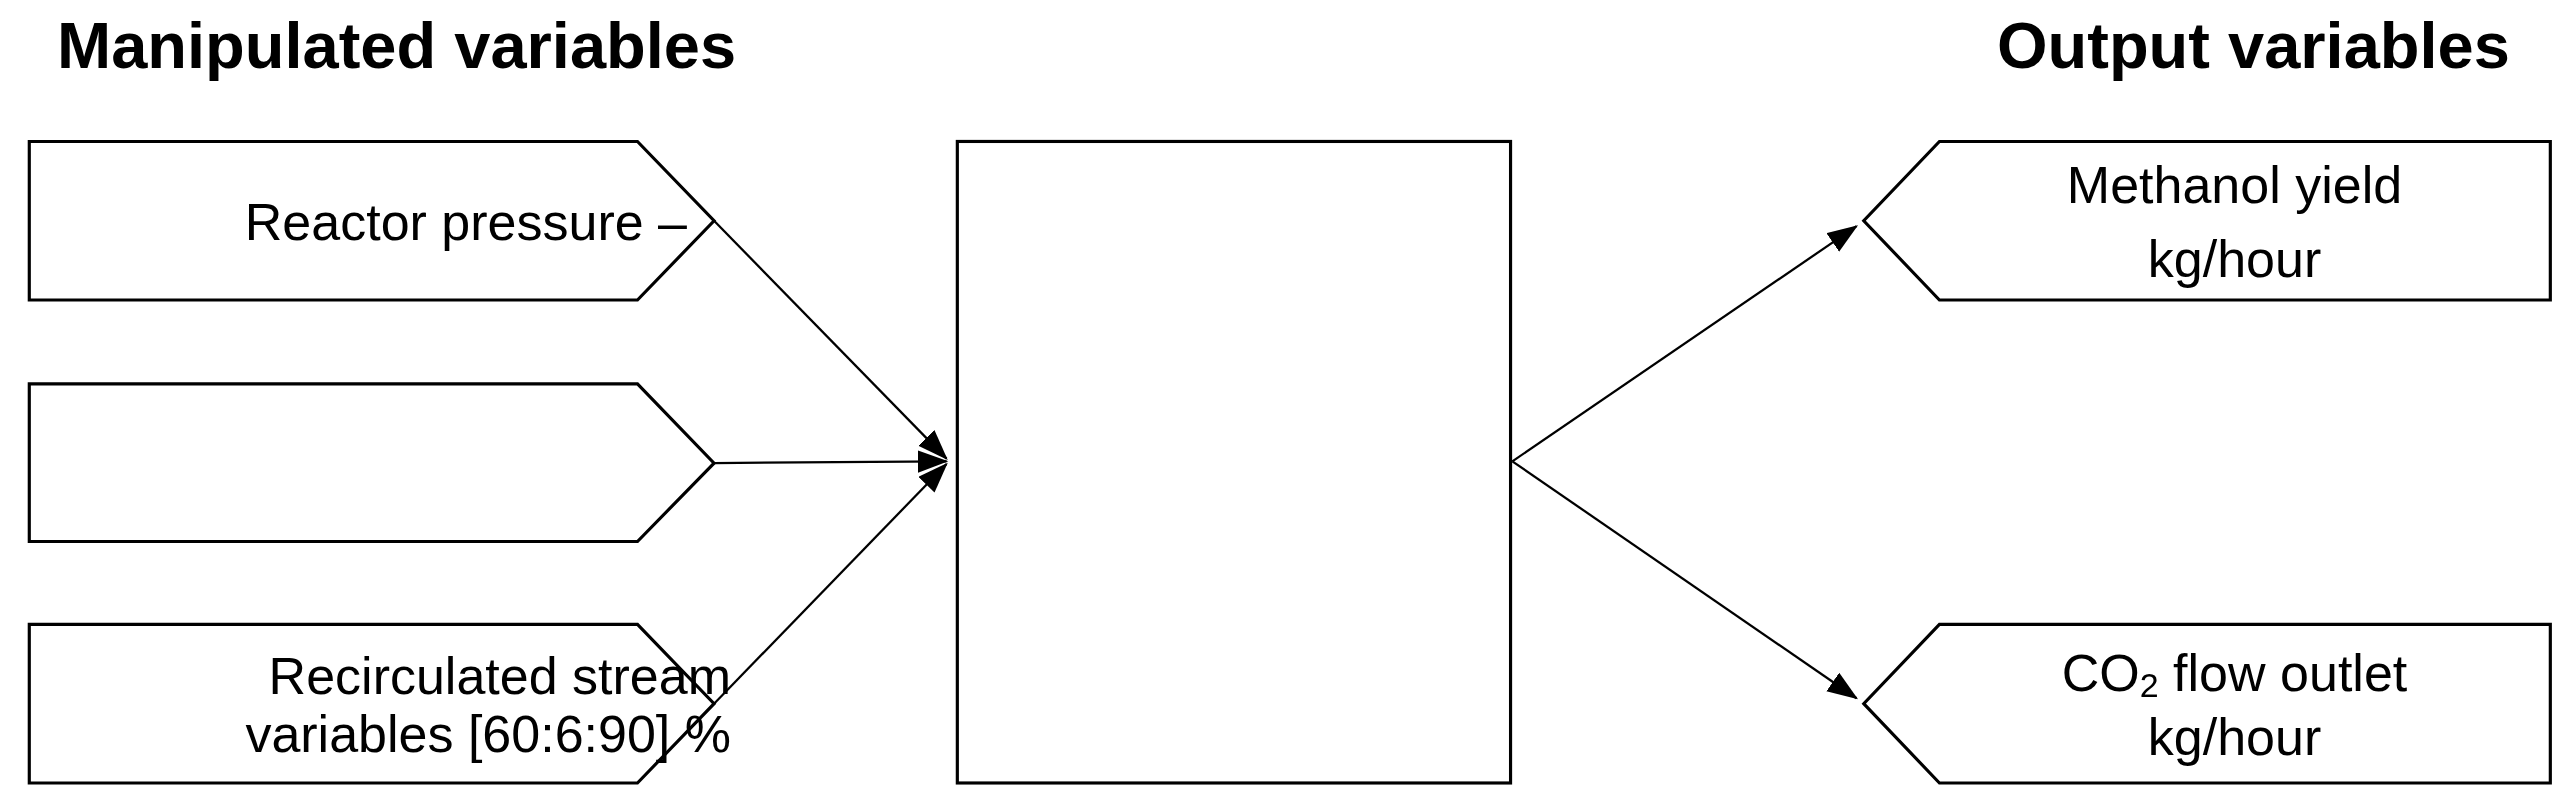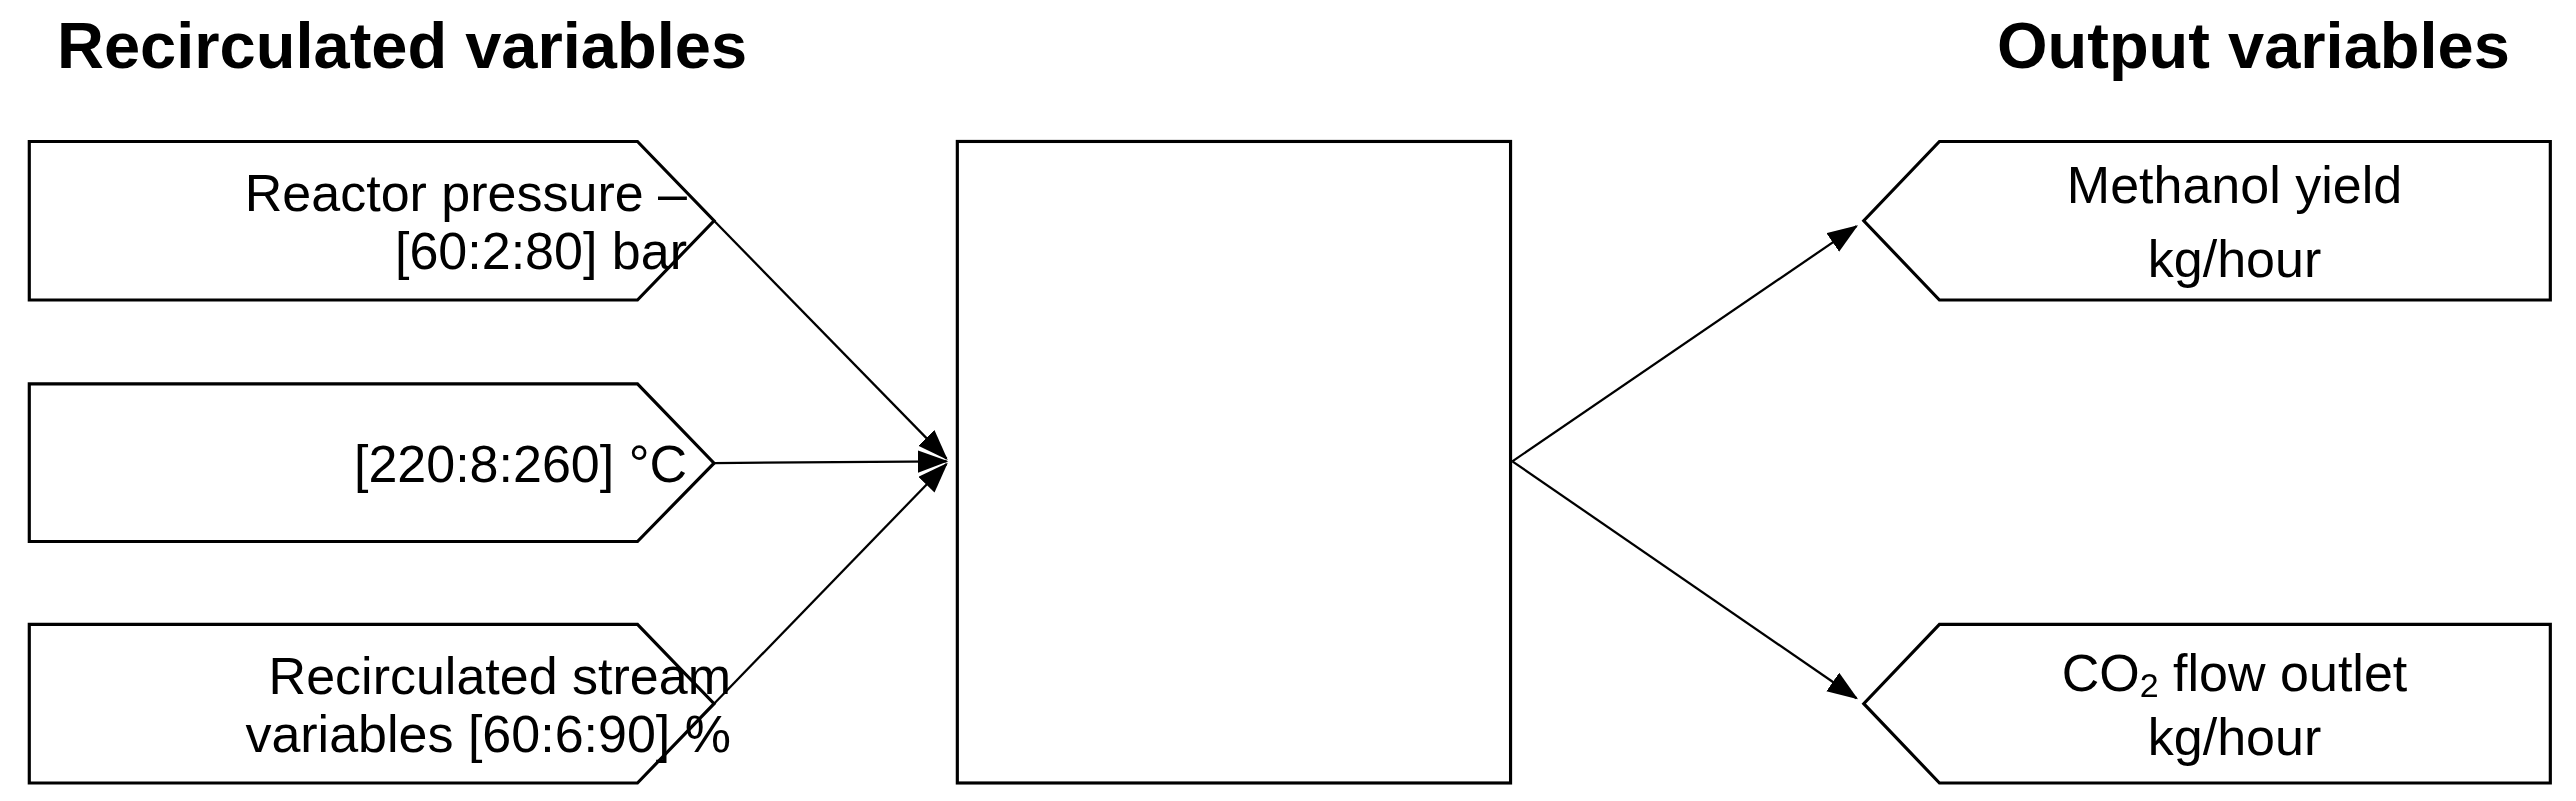--- a/index.html
+++ b/index.html
@@ -88,29 +88,27 @@
     <polygon class="shape" points="2152,693 2830,693 2830,869 2152,869 2068,781"></polygon>
 
     <line class="connector" x1="792" y1="245" x2="1050" y2="509" marker-end="url(#arrow)"></line>
     <line class="connector" x1="792" y1="514" x2="1050" y2="512" marker-end="url(#arrow)"></line>
     <line class="connector" x1="792" y1="781" x2="1050" y2="515" marker-end="url(#arrow)"></line>
 
     <line class="connector" x1="1678" y1="512" x2="2060" y2="251" marker-end="url(#arrow)"></line>
     <line class="connector" x1="1678" y1="512" x2="2060" y2="775" marker-end="url(#arrow)"></line>
   </svg>
 
-  <div class="col-title" id="title-left">Recirculated variables</div>
+  <div class="col-title" id="title-left">Manipulated variables</div>
   <div class="col-title" id="title-right">Output variables</div>
 
   <div class="node-label input-label" id="input-label-1">
     <span>Reactor pressure –</span>
-    <span>[60:2:80] bar</span>
   </div>
   <div class="node-label input-label" id="input-label-2">
-    <span>[220:8:260] °C</span>
   </div>
   <div class="node-label input-label" id="input-label-3">
     <span>Recirculated stream</span>
     <span>variables [60:6:90] %</span>
   </div>
 
 
   <div class="node-label output-label" id="output-label-1">
     <span>Methanol yield</span>
     <span>kg/hour</span>

